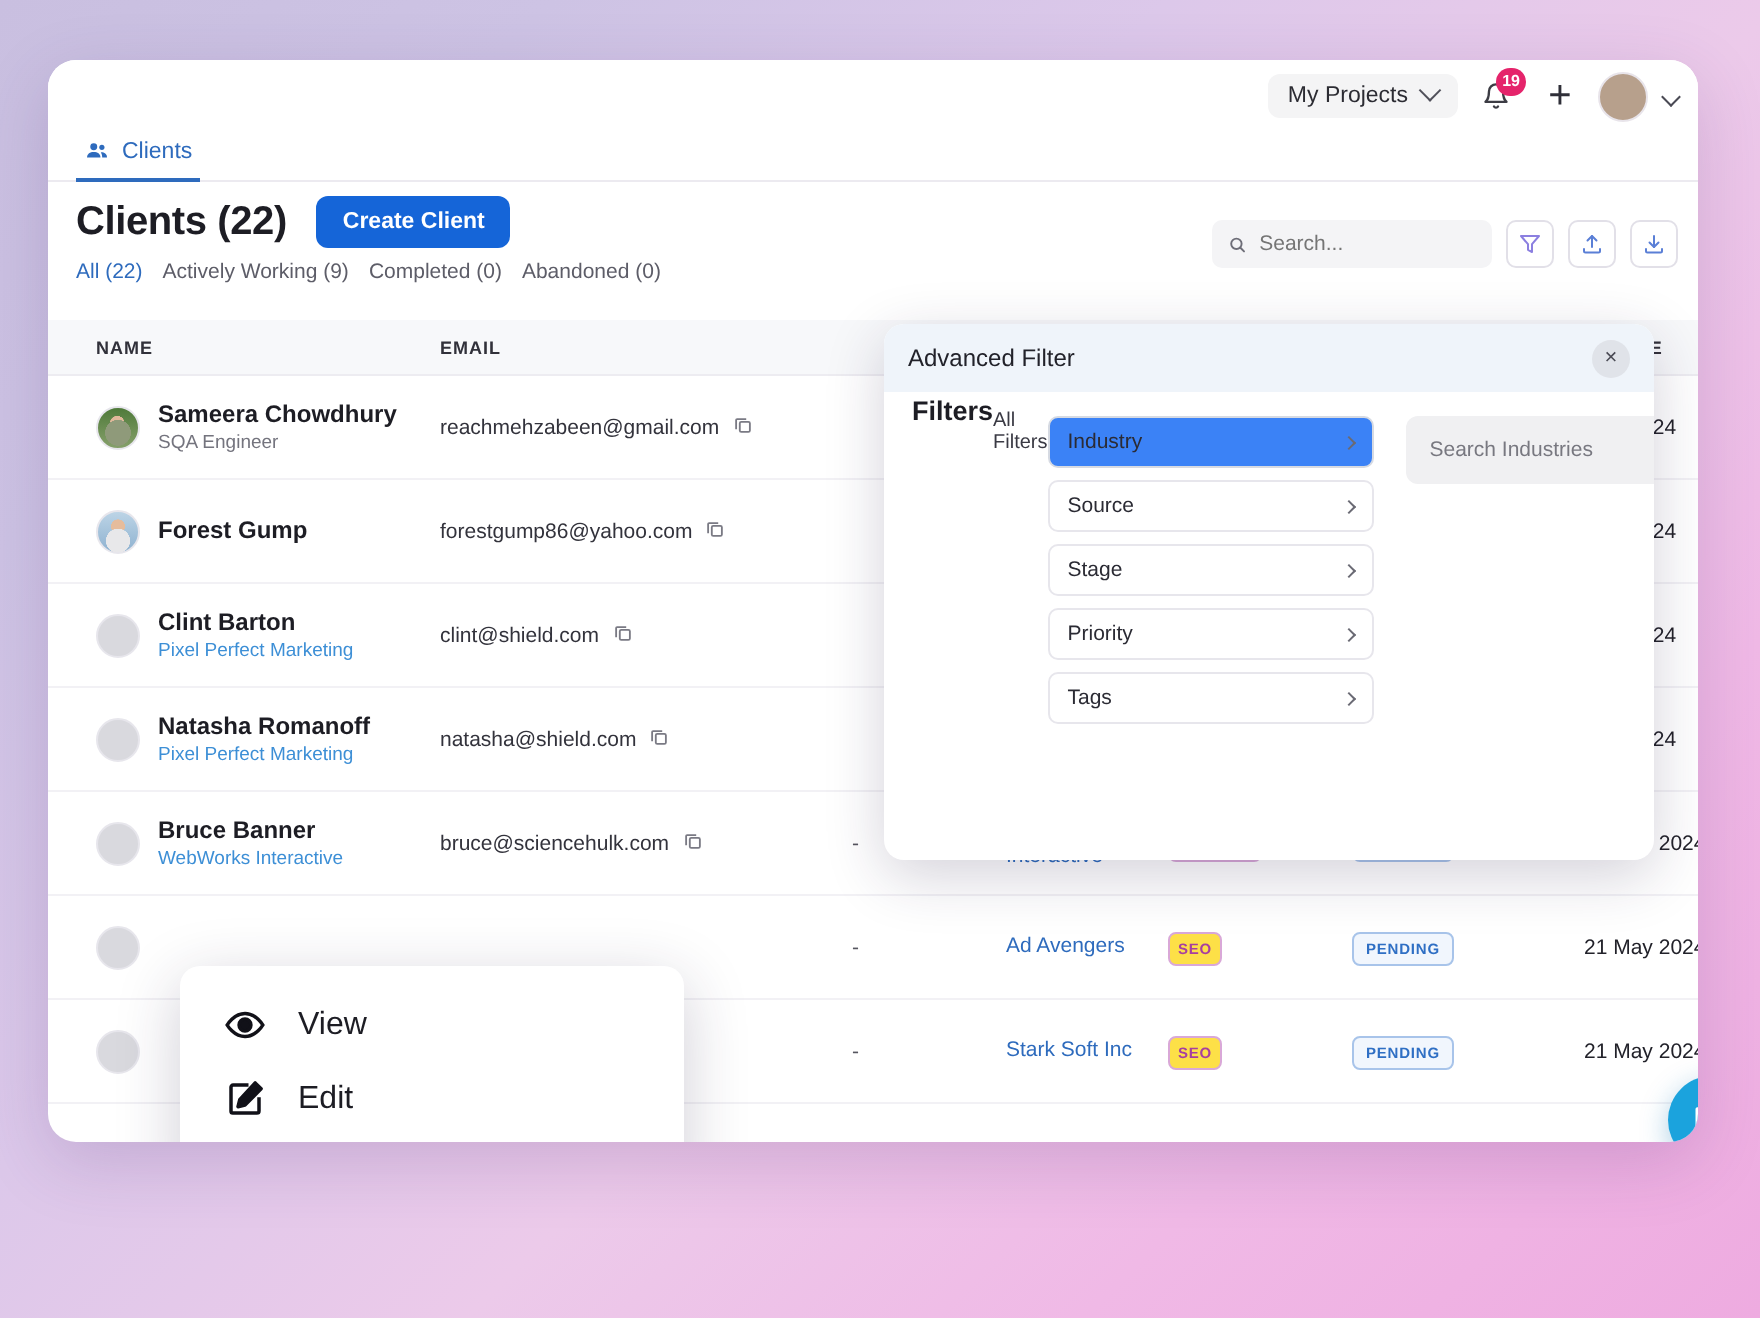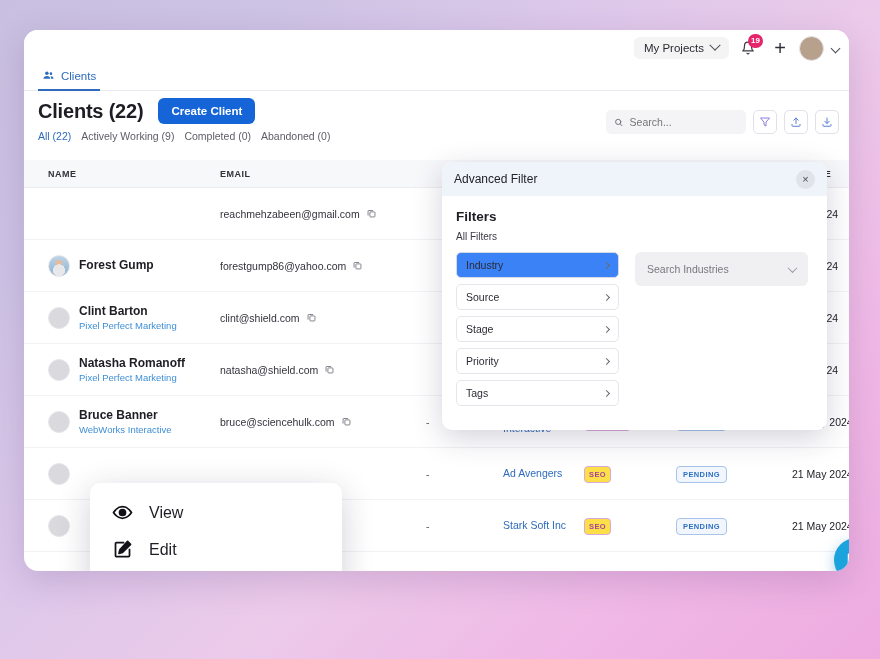--- a/index.html
+++ b/index.html
@@ -316,21 +316,21 @@
   #adv-close {
     width: 19px; height: 19px;
     border-radius: 50%;
     background: #e0e3e9;
     display: flex; align-items: center; justify-content: center;
     font-size: 11px;
     color: #4a4a54;
     cursor: pointer;
     line-height: 1;
   }
-  #adv-body { padding: 13px 14px; display: flex; flex-direction: column; }
+  #adv-body { padding: 2px 14px; display: flex; }
   #filters-title { font-size: 13.5px; font-weight: 700; color: #1d1d24; }
   #all-filters { font-size: 10px; color: #3a3a44; margin-top: 7px; }
   #adv-cols { display: flex; gap: 16px; margin-top: 10px; }
   #filter-list { width: 163px; display: flex; flex-direction: column; gap: 6px; }
   .filter-item {
     height: 26px;
     border: 1px solid #e7e6ec;
     border-radius: 5px;
     display: flex;
     align-items: center;
@@ -485,20 +485,27 @@
   </div>
 
   <div id="table-head">
     <span class="th th-name">NAME</span>
     <span class="th th-email">EMAIL</span>
     <span class="th th-date">CREATE DATE</span>
   </div>
 
   <div id="table-body">
       <div class="row">
+        <div class="cell c-name">
+          <div class="av photo-a"></div>
+          <div>
+            <div class="nm">Sameera Chowdhury</div>
+            <div class="sub">SQA Engineer</div>
+          </div>
+        </div>
         <div class="cell c-email">
           <span class="email-txt">reachmehzabeen@gmail.com</span>
           <span class="copy-ico"><svg viewBox="0 0 24 24" width="11" height="11" fill="none" stroke="#7a7a84" stroke-width="2">
               <rect x="8.5" y="8.5" width="11" height="11" rx="1.6"></rect>
               <path d="M15.5 5.5H5.6A1.1 1.1 0 0 0 4.5 6.6v9.9"></path>
             </svg></span>
         </div>
         <div class="cell c-phone"></div>
         <div class="cell c-company"></div>
         <div class="cell c-service"></div>

